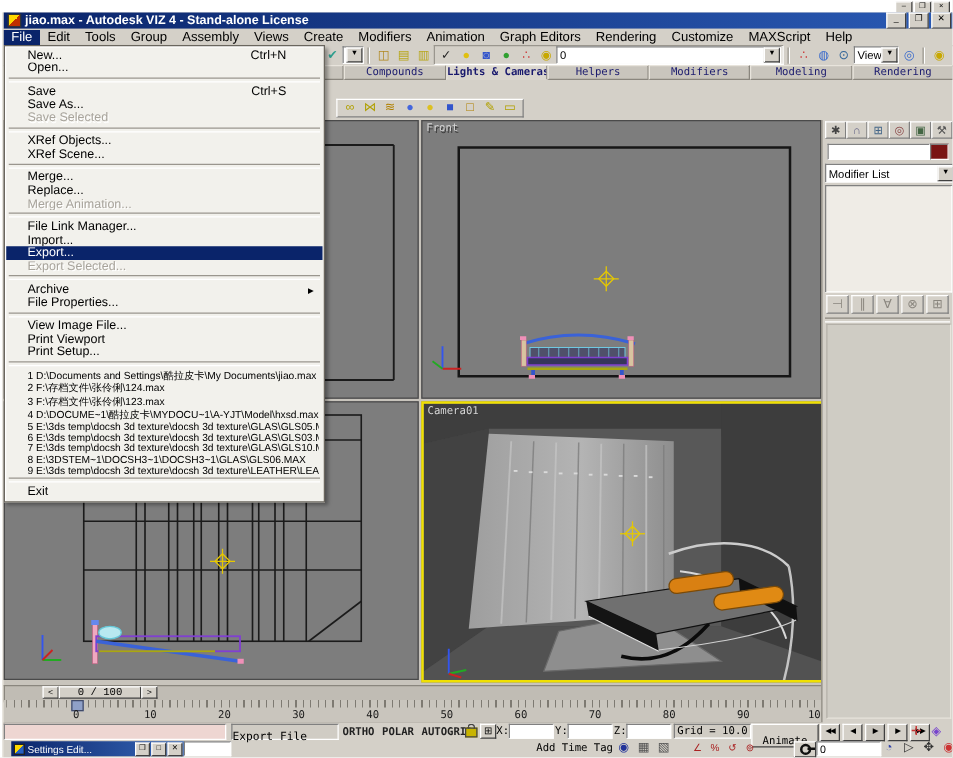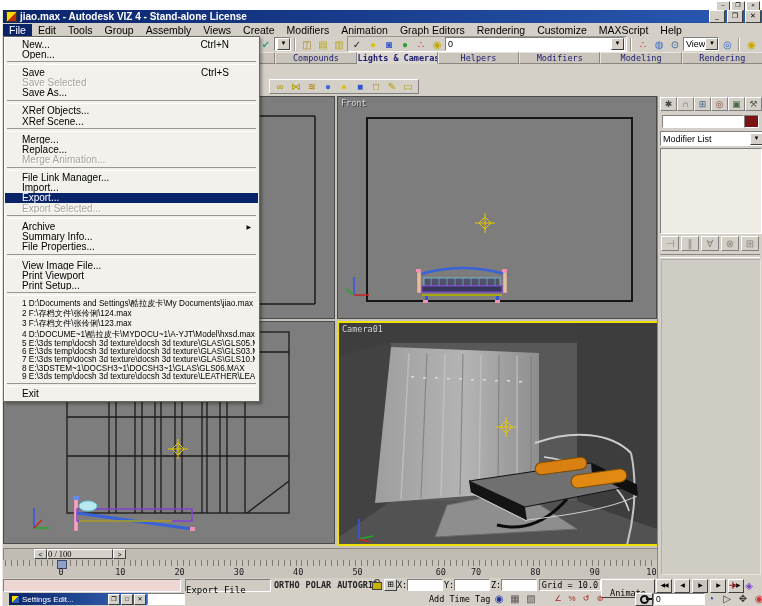--- a/index.html
+++ b/index.html
@@ -73,21 +73,21 @@
   #vp-camera{left:334px;top:225px;width:318px;height:221px;border:2px solid #f0e000;}
   .vp svg{position:absolute;left:0;top:0;}
 
   
   .timeslider{position:absolute;left:0;top:538px;width:654px;height:12px;background:#c0bcb4;
               border:1px solid;border-color:#8a867e #fff #fff #8a867e;}
   .ts-handle{position:absolute;left:30px;top:0;height:10px;display:flex;}
   .ts-arrow{width:11px;background:#d4d0c8;border:1px solid;border-color:#fff #404040 #404040 #fff;
             font-size:7px;line-height:9px;text-align:center;}
   .ts-value{width:64px;background:#d4d0c8;border:1px solid;border-color:#fff #404040 #404040 #fff;
-            font-size:8.5px;line-height:9px;text-align:left;font-family:Liberation Serif, serif;}
+            font-size:8.5px;line-height:9px;text-align:center;font-family:Liberation Mono, monospace;}
   .ruler{position:absolute;left:0;top:550px;width:655px;height:18px;background:#c9c5bd;
          border-bottom:1px solid #8a867e;overflow:hidden;}
   .ruler-ticks{position:absolute;left:2px;top:0;width:652px;height:6px;
      background:repeating-linear-gradient(90deg,#7e7a72 0,#7e7a72 1px,transparent 1px,transparent 5.93px);}
   .ruler-num{position:absolute;top:7px;transform:translateX(-50%);font-family:"DejaVu Sans Mono",monospace;
              font-size:8.5px;color:#1a1a1a;}
   .ruler-marker{position:absolute;left:54px;top:0;width:8px;height:7px;background:#8fa0c8;
                 border:1px solid #404a68;}
 
   
@@ -443,21 +443,21 @@
     <div class="ruler">
       <div class="ruler-ticks"></div>
       <div class="ruler-marker"></div>
       <div id="ruler-nums">
           <span class="ruler-num" style="left: 58px;">0</span>
           <span class="ruler-num" style="left: 117.3px;">10</span>
           <span class="ruler-num" style="left: 176.6px;">20</span>
           <span class="ruler-num" style="left: 235.9px;">30</span>
           <span class="ruler-num" style="left: 295.2px;">40</span>
           <span class="ruler-num" style="left: 354.5px;">50</span>
-          <span class="ruler-num" style="left: 413.8px; margin-left: 24px;">60</span>
+          <span class="ruler-num" style="left: 413.8px;">60</span>
           <span class="ruler-num" style="left: 473.1px;">70</span>
           <span class="ruler-num" style="left: 532.4px;">80</span>
           <span class="ruler-num" style="left: 591.7px;">90</span>
           <span class="ruler-num" style="left: 651px;">100</span>
         </div>
     </div>
 
     <div class="cmdpanel">
       <div class="cp-tabs icon-strip">
           <span class="cp-tab" style="color: rgb(68, 68, 68);">✱</span>
@@ -553,26 +553,26 @@
           <span class="fm-short">Ctrl+N</span>
         </div>
         <div class="fm-item">
           <span class="fm-label">Open...</span>
         </div>
         <div class="fm-sep"></div>
         <div class="fm-item">
           <span class="fm-label">Save</span>
           <span class="fm-short">Ctrl+S</span>
         </div>
+        <div class="fm-item">
+          <span class="fm-label">Save As...</span>
+        </div>
         <div class="fm-item disabled">
           <span class="fm-label">Save Selected</span>
         </div>
-        <div class="fm-item">
-          <span class="fm-label">Save As...</span>
-        </div>
         <div class="fm-sep"></div>
         <div class="fm-item">
           <span class="fm-label">XRef Objects...</span>
         </div>
         <div class="fm-item">
           <span class="fm-label">XRef Scene...</span>
         </div>
         <div class="fm-sep"></div>
         <div class="fm-item">
           <span class="fm-label">Merge...</span>
@@ -595,23 +595,20 @@
         </div>
         <div class="fm-item disabled">
           <span class="fm-label">Export Selected...</span>
         </div>
         <div class="fm-sep"></div>
         <div class="fm-item">
           <span class="fm-label">Archive</span>
           <span class="fm-arrow">▶</span>
         </div>
         <div class="fm-item">
-          <span class="fm-label">Summary Info...</span>
-        </div>
-        <div class="fm-item">
           <span class="fm-label">File Properties...</span>
         </div>
         <div class="fm-sep"></div>
         <div class="fm-item">
           <span class="fm-label">View Image File...</span>
         </div>
         <div class="fm-item">
           <span class="fm-label">Print Viewport</span>
         </div>
         <div class="fm-item">

